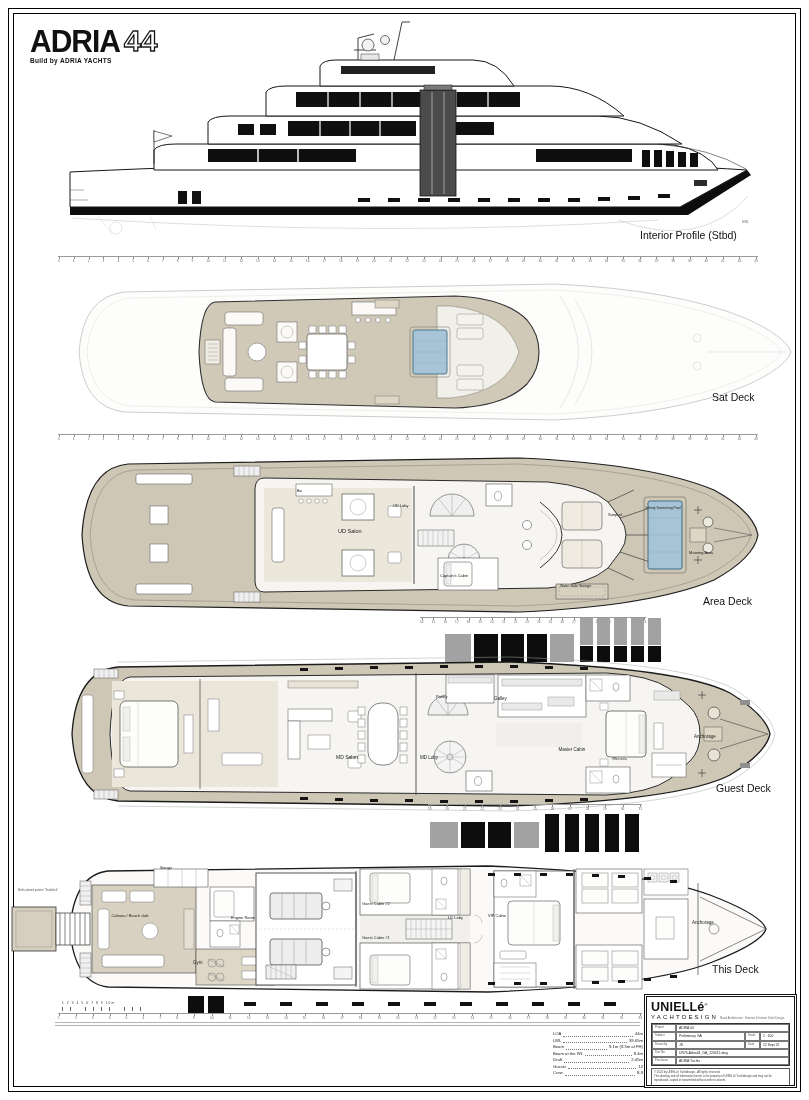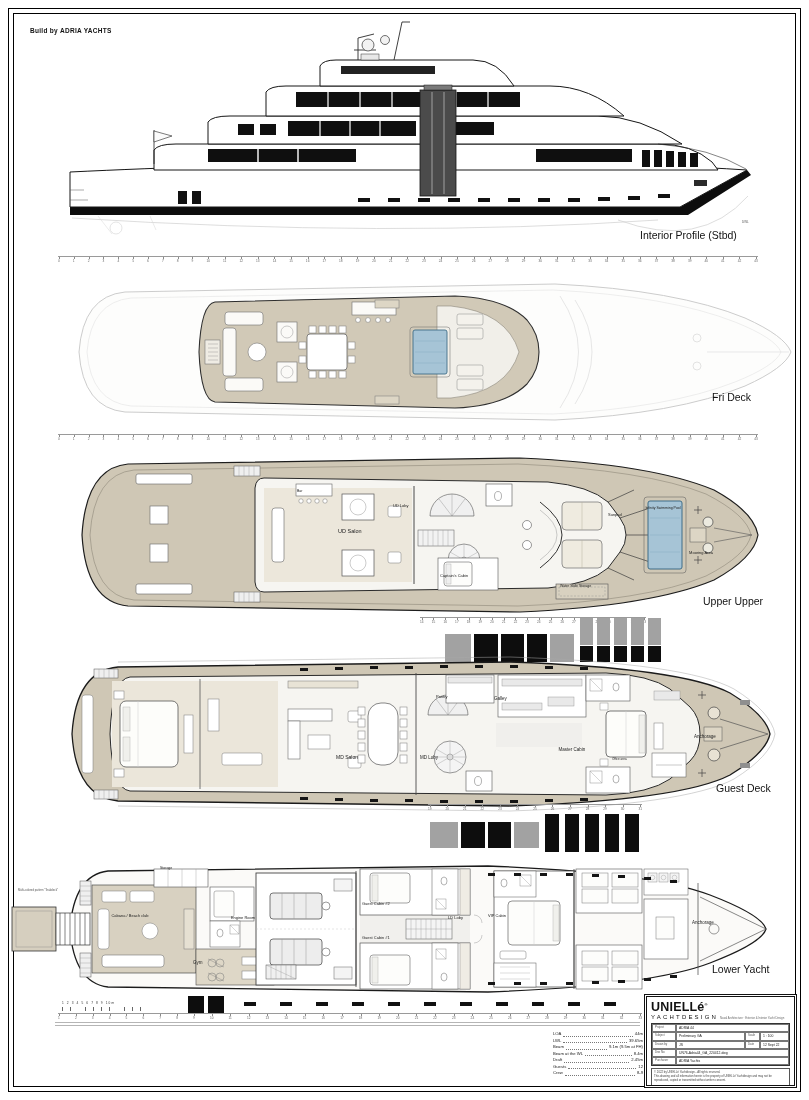--- a/index.html
+++ b/index.html
@@ -47,20 +47,24 @@
   .tb-foot{border:0.4px solid #555;margin-top:2px;padding:2px 2px;font-size:2.8px;line-height:1.35;color:#444;}
 </style>
 </head>
 <body>
 
 <div class="sheet">
   <div class="frame-outer"></div>
   <div class="frame-inner"></div>
 
   <div class="logo">
+    <div class="logo-row">
+      <span class="brand">ADRIA</span>
+      <span class="model">44</span>
+    </div>
     <div class="tagline">Build by ADRIA YACHTS</div>
   </div>
 
   <svg class="abs" style="left:58px;top:12px" width="700" height="250" viewBox="0 0 700 250">
     <path d="M14,206 Q330,226 600,208" fill="none" stroke="#cfcfcf" stroke-width="0.7"></path>
     <path d="M560,208 Q642,238 690,184" fill="none" stroke="#cfcfcf" stroke-width="0.7"></path>
     <circle cx="58" cy="216" r="6" fill="none" stroke="#d8d8d8" stroke-width="0.7"></circle>
     <path d="M40,204 L54,222 M92,204 L98,218" stroke="#dedede" stroke-width="0.6"></path>
     <polygon points="12,195 622,195 689,158 693,163 630,203 12,203" fill="#0d0d0d"></polygon>
     <path d="M12,160 C200,151 470,144 689,158 L622,195 L12,195 Z" fill="#ffffff" stroke="#161616" stroke-width="1"></path>
@@ -209,21 +213,21 @@
     <path d="M360,75 L390,75 M360,86 L390,86 M360,97 L390,97" stroke="#8fb2c6" stroke-width="0.6"></path>
     <g fill="#f4f2ec" stroke="#8a8a8a" stroke-width="0.5">
       <rect x="402" y="48" width="26" height="11" rx="2"></rect>
         <rect x="402" y="62" width="26" height="11" rx="2"></rect>
       <rect x="402" y="99" width="26" height="11" rx="2"></rect>
         <rect x="402" y="113" width="26" height="11" rx="2"></rect>
     </g>
     <rect x="320" y="34" width="24" height="8" fill="#ddd6c5" stroke="#777" stroke-width="0.5"></rect>
     <rect x="320" y="130" width="24" height="8" fill="#ddd6c5" stroke="#777" stroke-width="0.5"></rect>
   </svg>
-  <span class="view-label" style="left:712px;top:391px">Fri Deck</span>
+  <span class="view-label" style="left:712px;top:391px">Sat Deck</span>
   <div class="ruler" style="left:58px;top:434px;width:700px">
       <span>0</span>
       <span>1</span>
       <span>2</span>
       <span>3</span>
       <span>4</span>
       <span>5</span>
       <span>6</span>
       <span>7</span>
       <span>8</span>
@@ -324,21 +328,21 @@
   </svg>
   <span class="rm" style="left:297px;top:489px;font-size:3.5px">Bar</span>
   <span class="rm" style="left:338px;top:528px;font-size:5.5px">UD Salon</span>
   <span class="rm" style="left:393px;top:504px">UD Loby</span>
   <span class="rm" style="left:543px;top:505px;font-size:4.5px"></span>
   <span class="rm" style="left:440px;top:574px">Captain's Cabin</span>
   <span class="rm" style="left:608px;top:513px">Sunpad</span>
   <span class="rm c" style="left:645px;top:506px;width:36px;font-size:3.5px">Infinity Swimming Pool</span>
   <span class="rm c" style="left:686px;top:551px;width:30px">Mooring Area</span>
   <span class="rm" style="left:560px;top:584px;font-size:3.5px">Water Slide Storage</span>
-  <span class="view-label" style="left:703px;top:595px">Upper Upper</span>
+  <span class="view-label" style="left:703px;top:595px">Area Deck</span>
 
   <div class="ruler" style="left:420px;top:617px;width:226px">
       <span>14</span>
       <span>15</span>
       <span>16</span>
       <span>17</span>
       <span>18</span>
       <span>19</span>
       <span>20</span>
       <span>21</span>
@@ -627,21 +631,21 @@
   <span class="rm c" style="left:14px;top:889px;width:48px;font-size:2.8px;color:#555">Multi-colored pattern "Teakdeck"</span>
   <span class="rm" style="left:160px;top:866px;font-size:3.5px">Storage</span>
   <span class="rm c" style="left:108px;top:914px;width:44px">Cabana / Beach club</span>
   <span class="rm c" style="left:228px;top:916px;width:30px">Engine Room</span>
   <span class="rm" style="left:193px;top:960px;font-size:4.5px">Gym</span>
   <span class="rm" style="left:362px;top:902px">Guest Cabin #2</span>
   <span class="rm" style="left:362px;top:936px">Guest Cabin #1</span>
   <span class="rm" style="left:448px;top:916px">LD Loby</span>
   <span class="rm" style="left:488px;top:914px">VIP Cabin</span>
   <span class="rm" style="left:692px;top:920px;font-size:4.5px">Anchorage</span>
-  <span class="view-label" style="left:712px;top:963px">Lower Yacht</span>
+  <span class="view-label" style="left:712px;top:963px">This Deck</span>
 
   <div class="blk" style="left:188px;top:996px;width:16px;height:18px"></div>
   <div class="blk" style="left:208px;top:996px;width:16px;height:18px"></div>
   <div class="port-row" style="left:244px;top:1002px;width:396px"></div>
   <span class="scale-label" style="left:62px;top:1001px">1 2 3 4 5 6 7 8 9 10m</span>
   <div class="tickbar" style="left:62px;top:1007px;width:79px"></div>
   <div class="ruler" style="left:58px;top:1013px;width:584px">
       <span>1</span>
       <span>2</span>
       <span>3</span>

